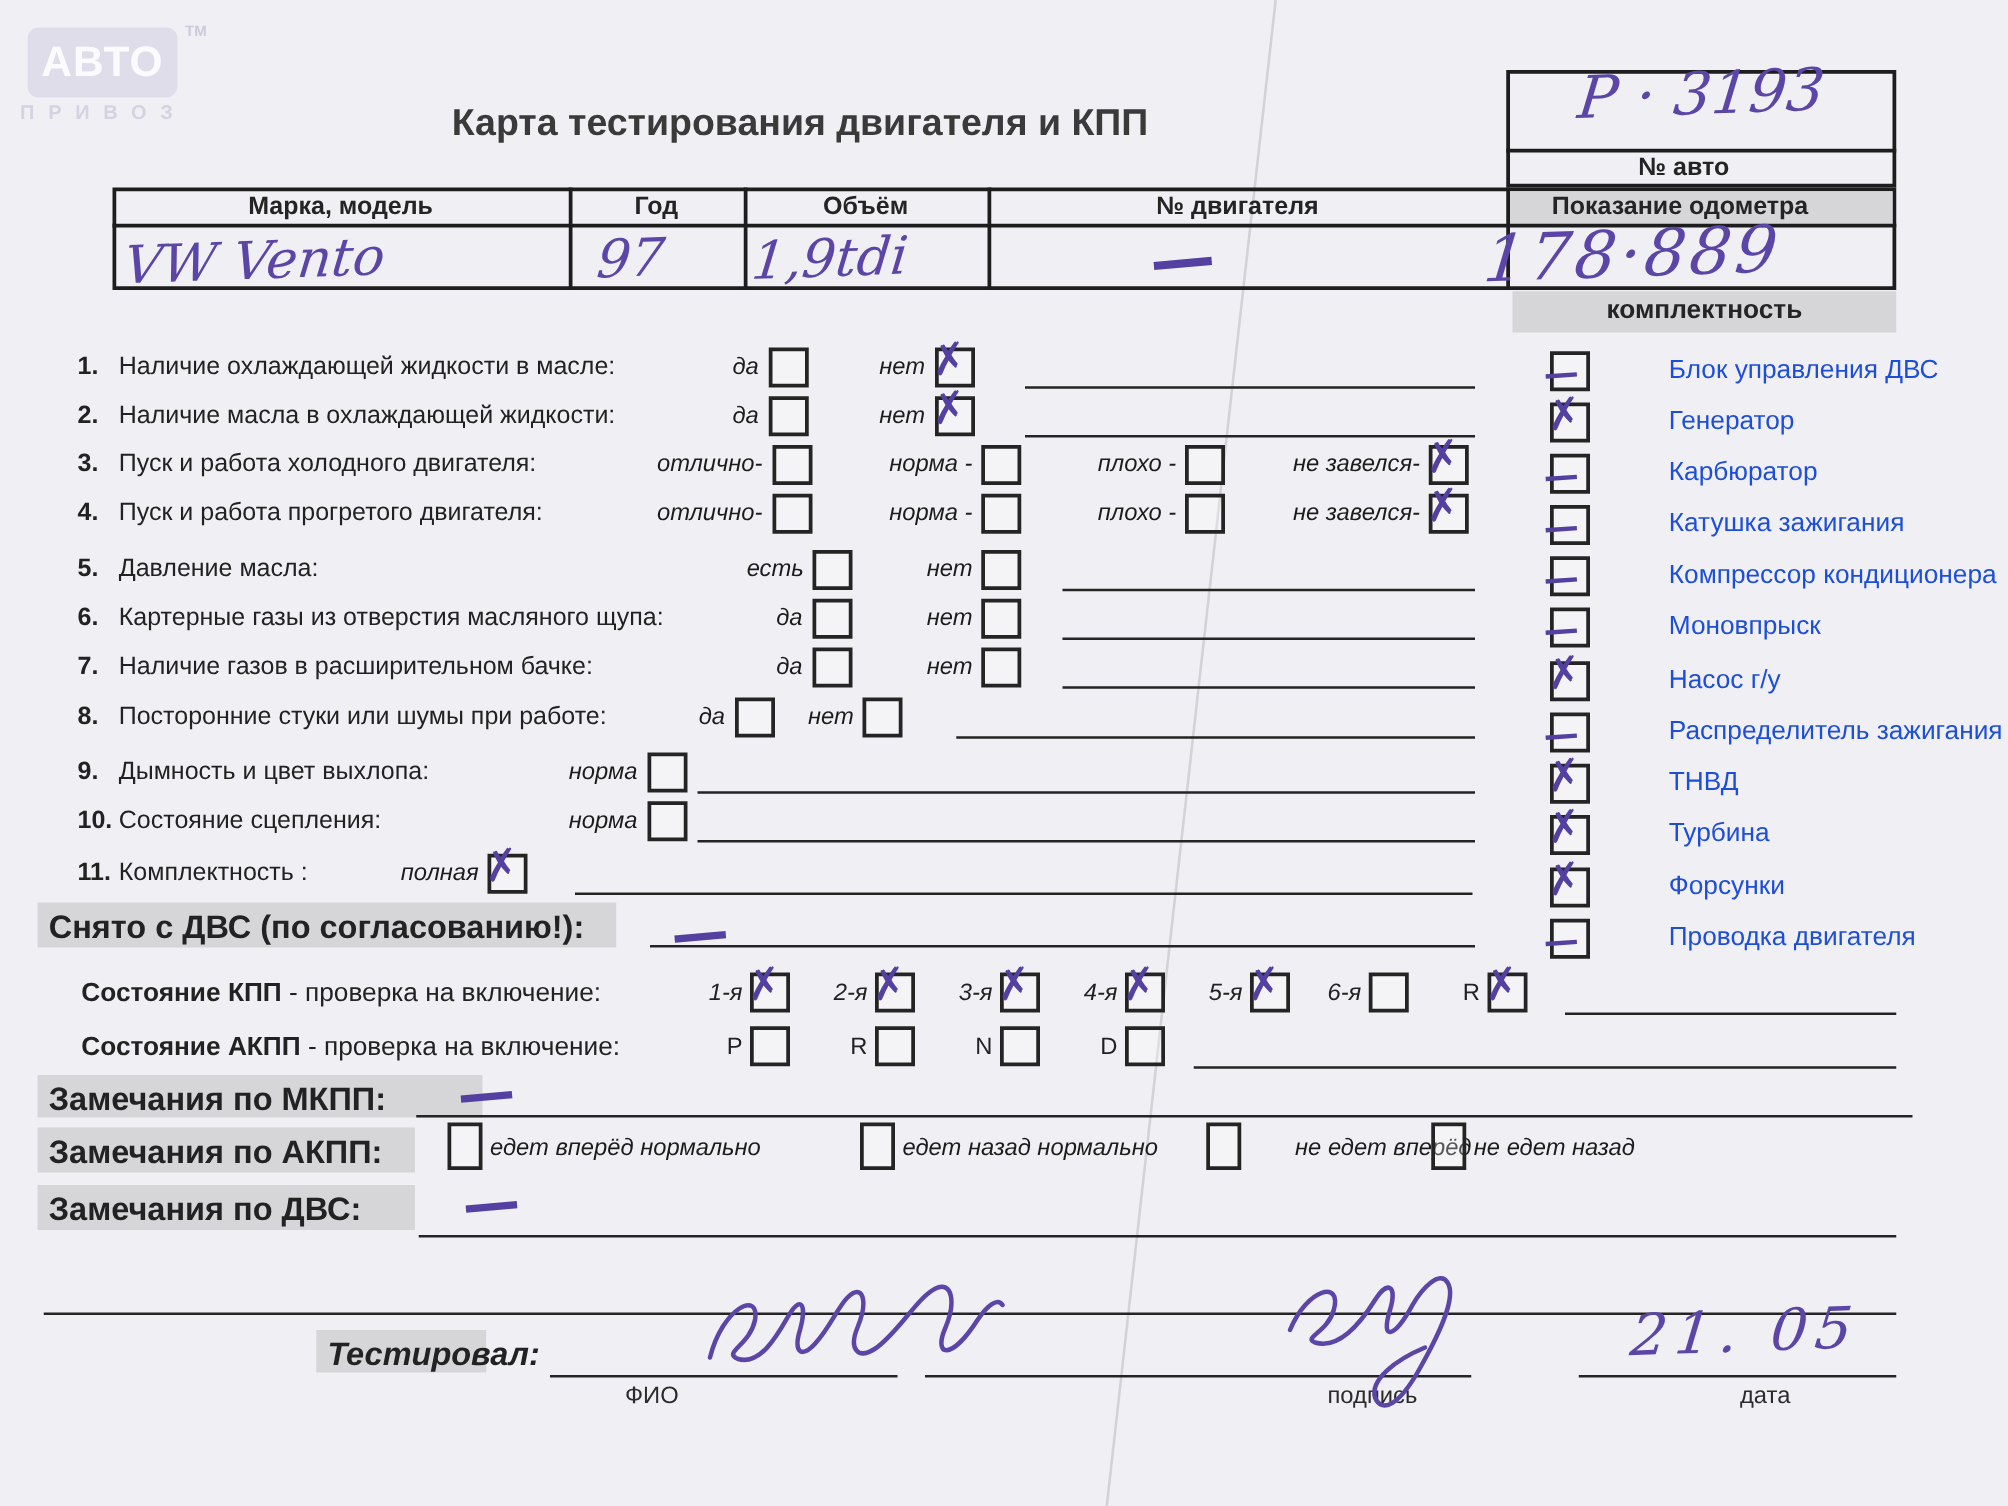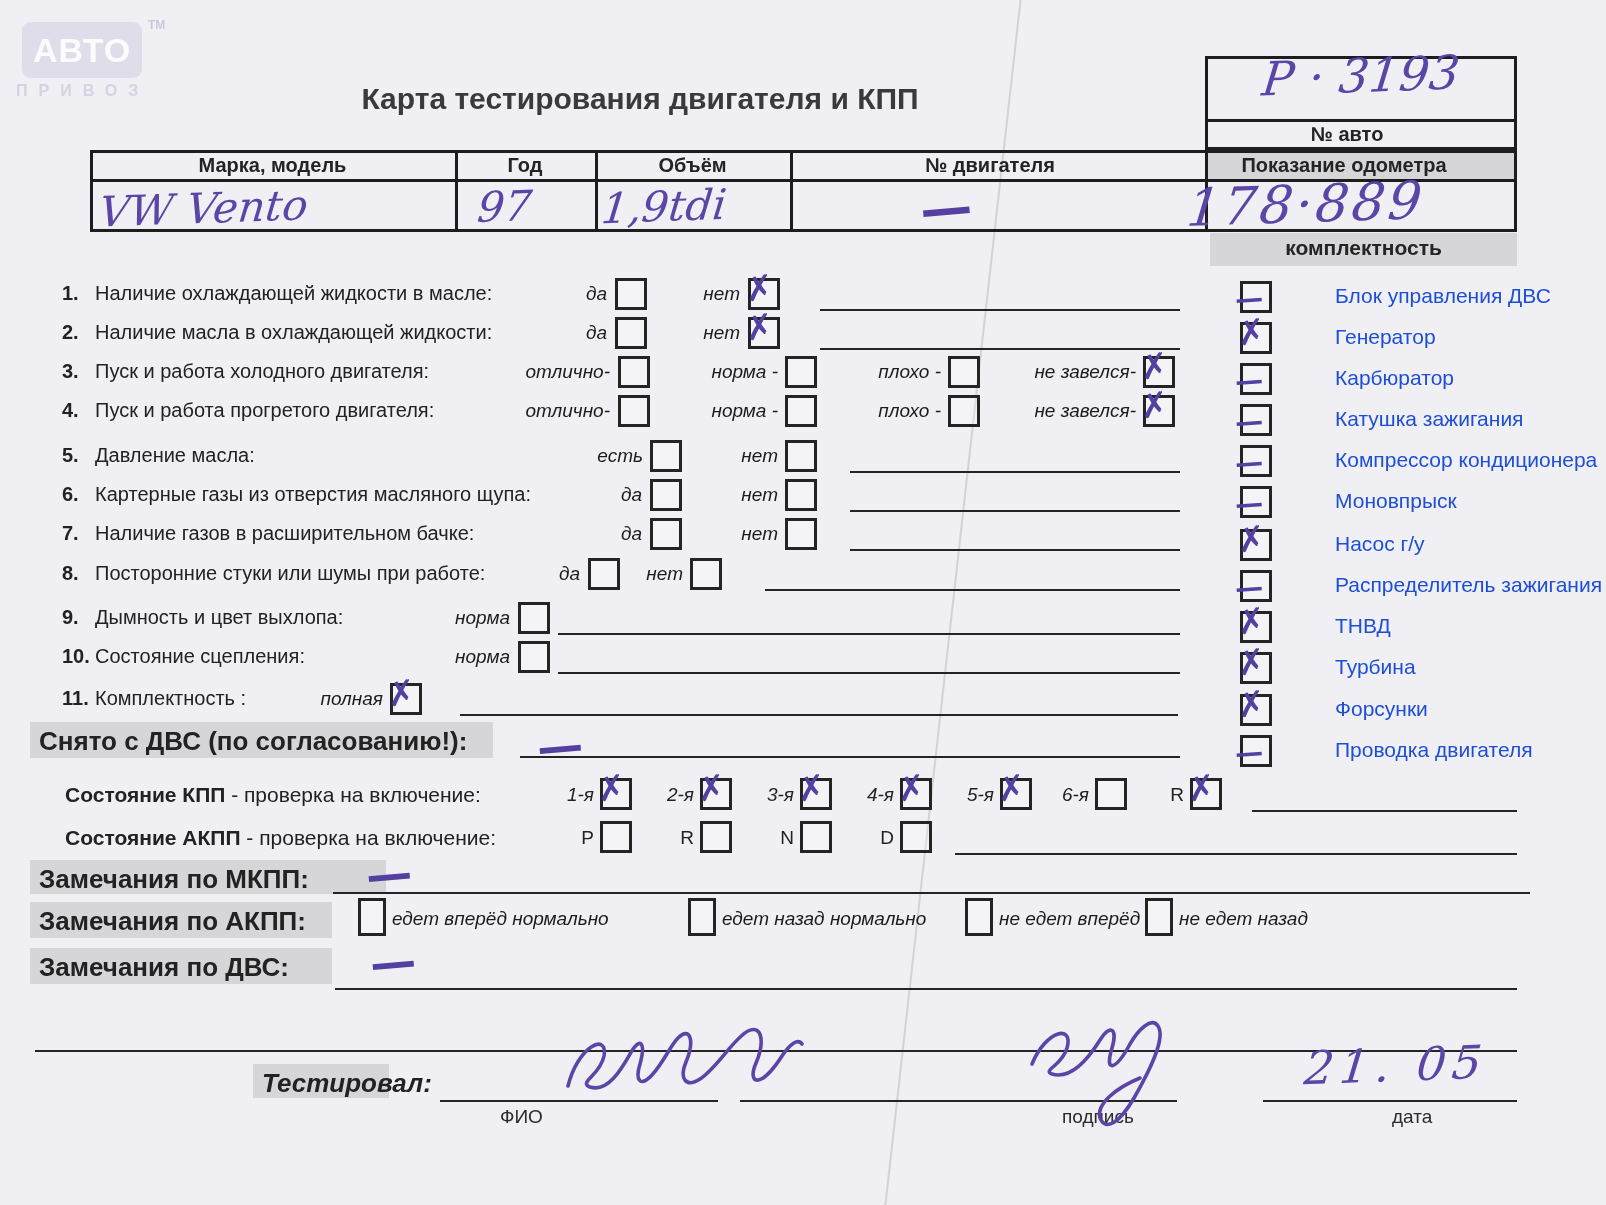--- a/index.html
+++ b/index.html
@@ -382,21 +382,21 @@
       <i class="mark"></i>
     </span>
   <span class="opt" style="left:392px;width:auto;top:10px;text-align:left;">едет вперёд нормально</span>
   <span class="cbox tall" style="left:688px;top:0;">
       <i class="mark"></i>
     </span>
   <span class="opt" style="left:722px;width:auto;top:10px;text-align:left;">едет назад нормально</span>
   <span class="cbox tall" style="left:965px;top:0;">
       <i class="mark"></i>
     </span>
-  <span class="opt" style="left:999px;width:auto;top:10px;text-align:left;">не едет вперёд</span>
+  <span class="opt" style="left:1036px;width:auto;top:10px;text-align:left;">не едет вперёд</span>
   <span class="cbox tall" style="left:1145px;top:0;">
       <i class="mark"></i>
     </span>
   <span class="opt" style="left:1179px;width:auto;top:10px;text-align:left;">не едет назад</span>
 </div>
 
 <div class="shlabel shade" style="left:30px;top:948px;width:302px;height:36px;">Замечания по ДВС:</div>
 <span class="hdash" style="left:370px;top:952px;font-size:46px;">—</span>
 <div class="wline" style="left:335px;width:1182px;top:988px;"></div>
 

